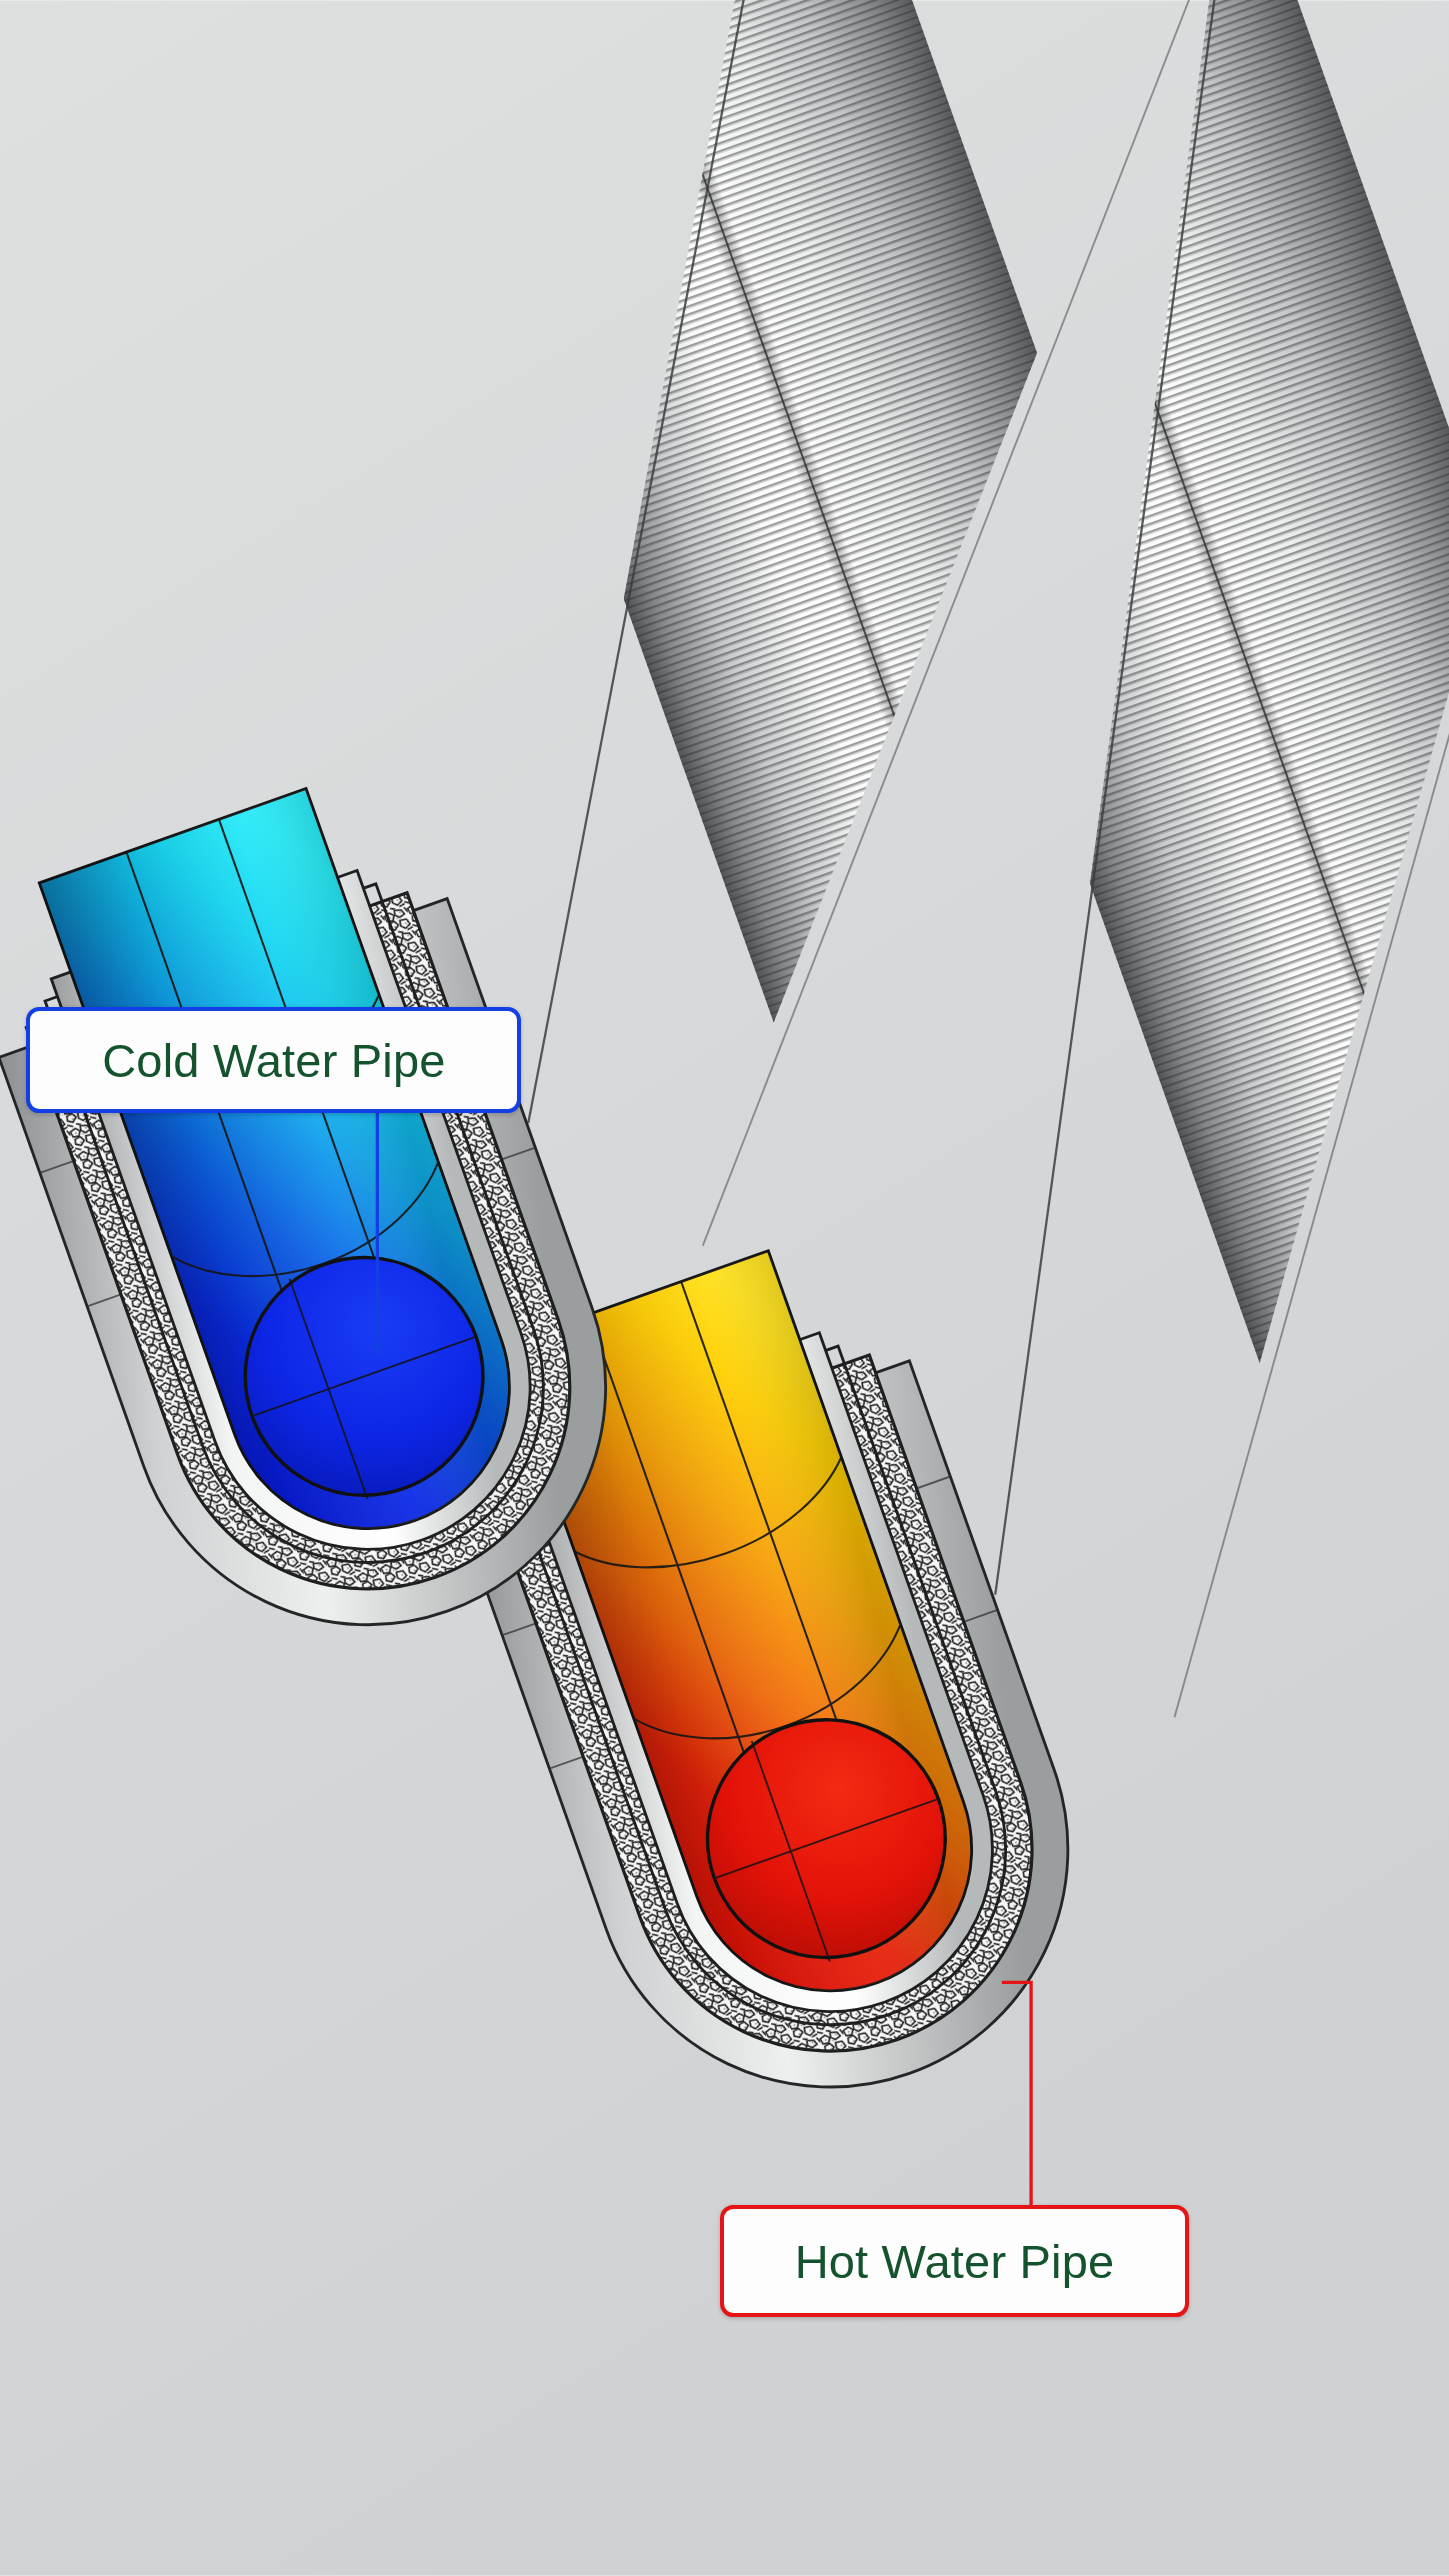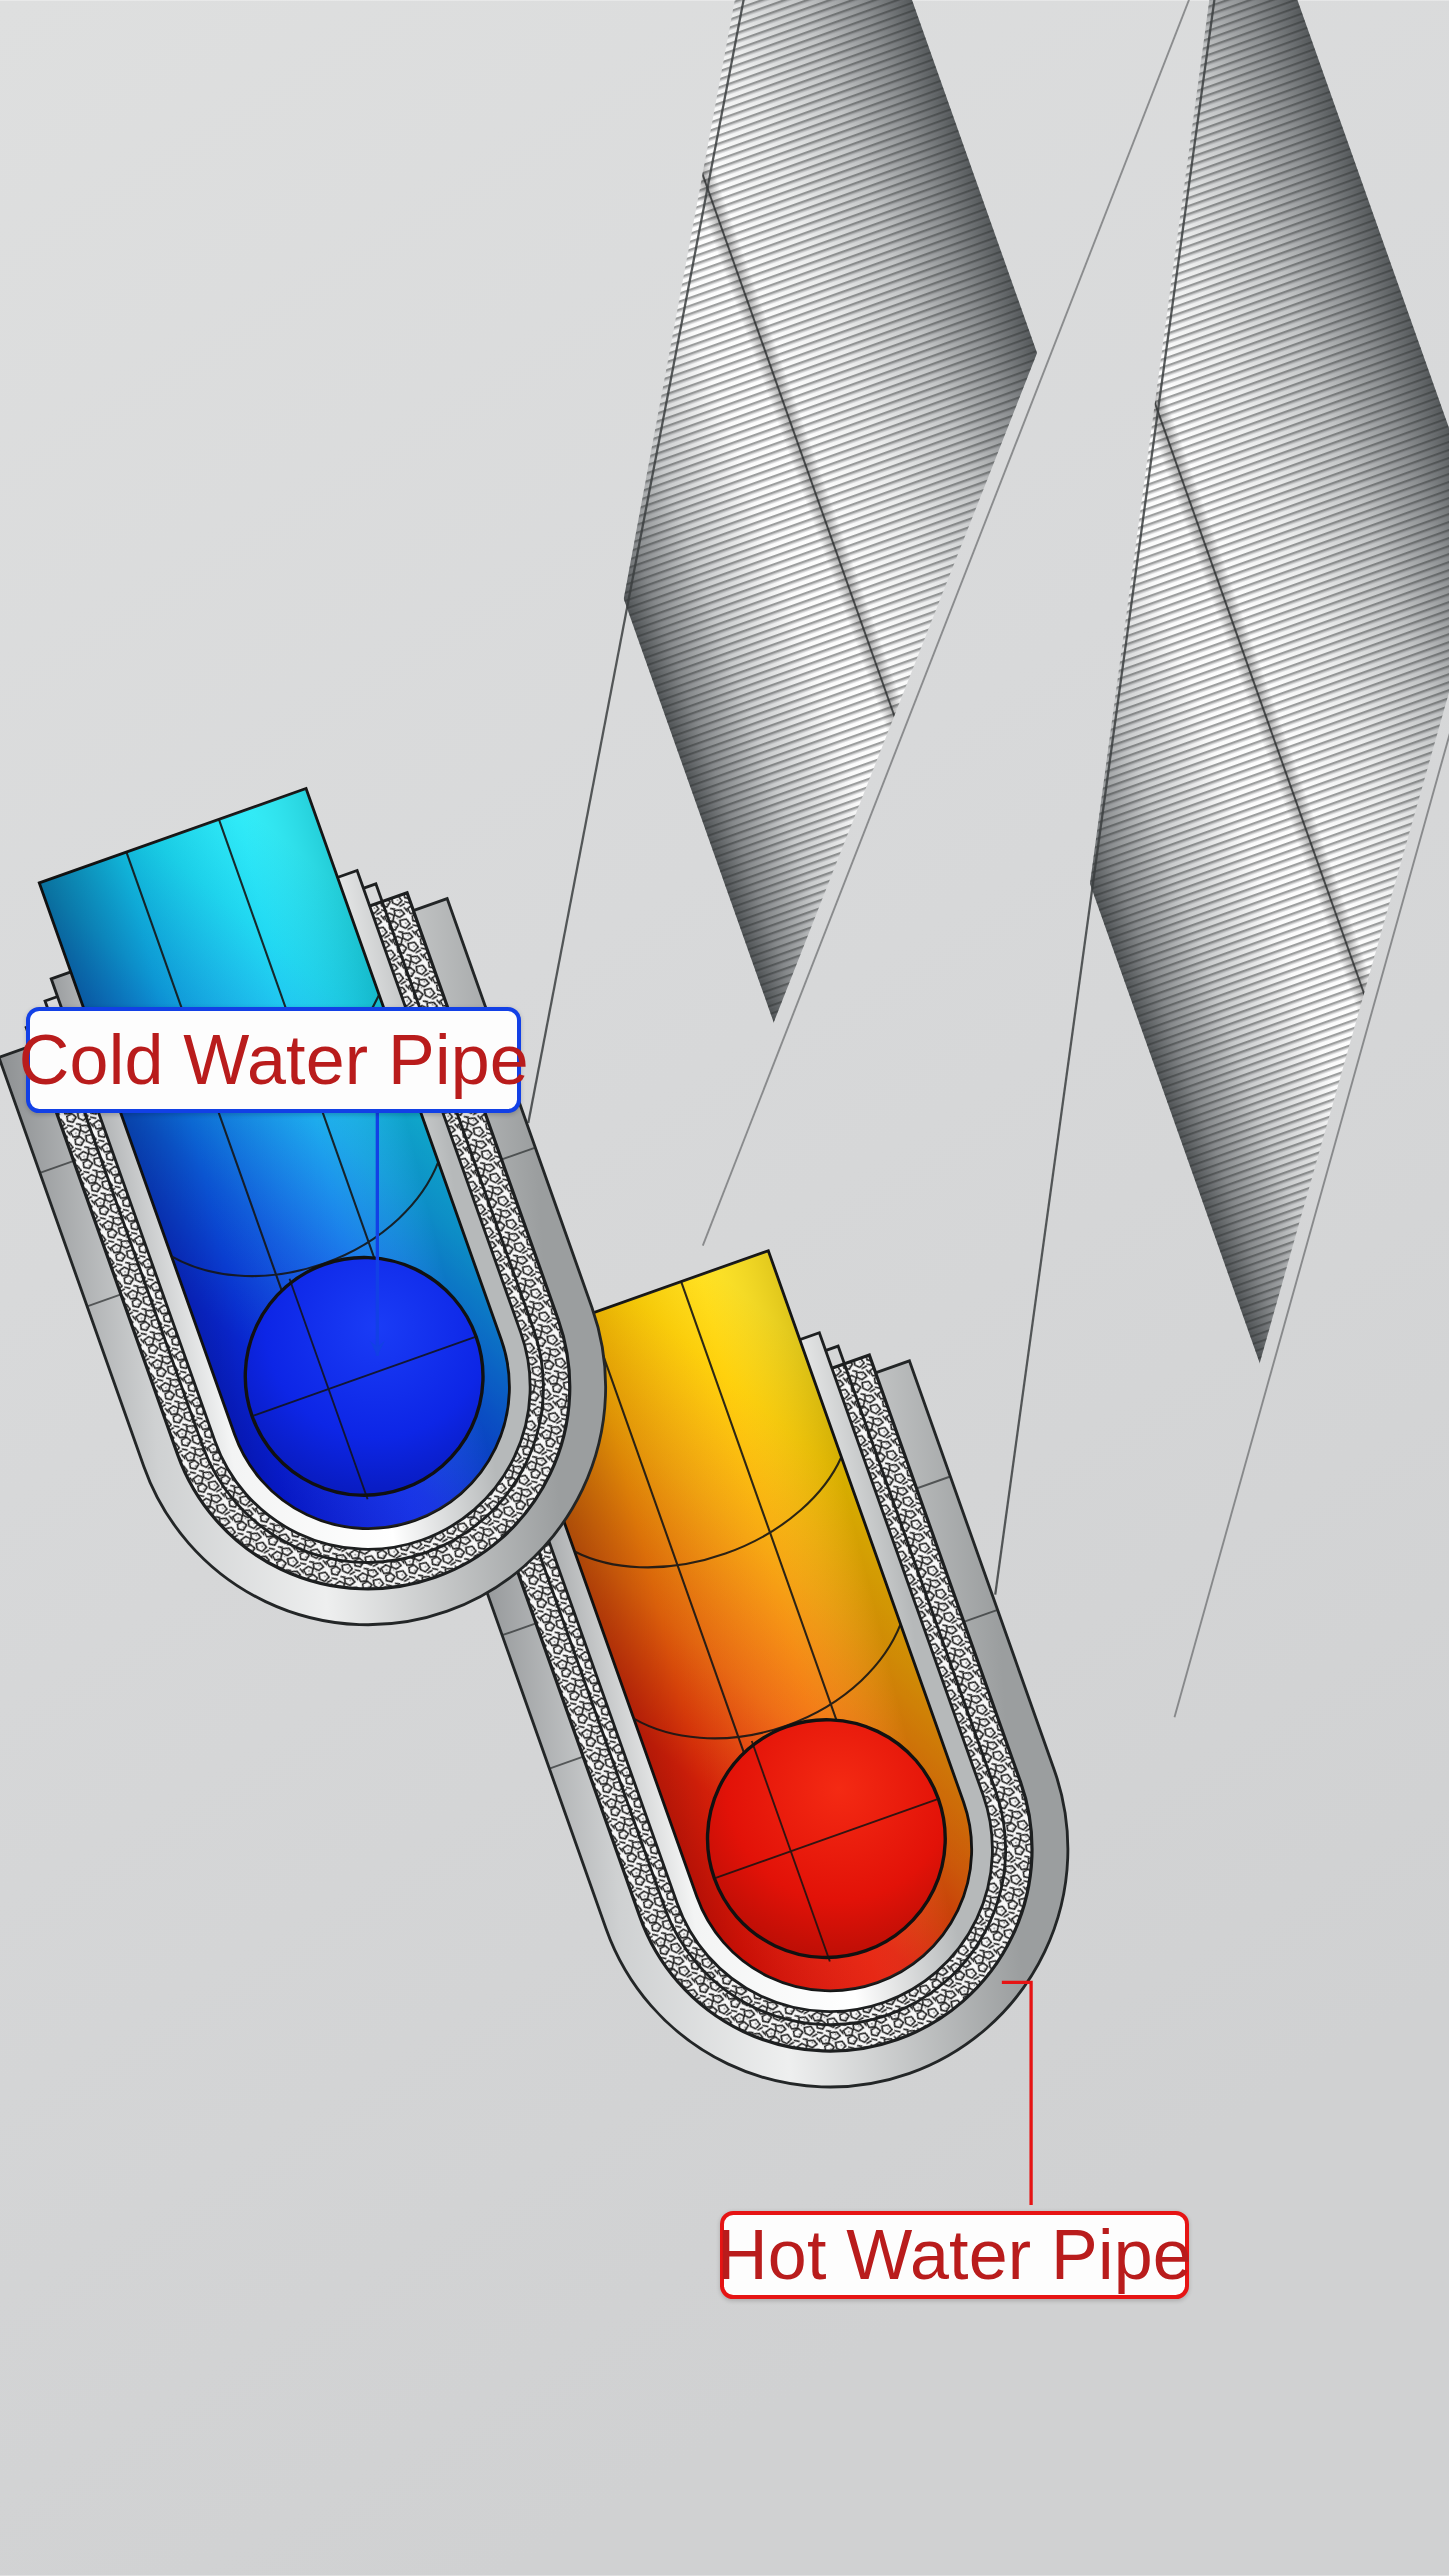--- a/index.html
+++ b/index.html
@@ -11,34 +11,33 @@
   
   .callout{
     position:absolute;
     background:#fdfdfd;
     border-radius:13.2px;
     display:flex;align-items:center;justify-content:center;
     box-shadow:0 1.9px 4.7px rgba(0,0,0,.18);
     box-sizing:border-box;
   }
   .callout span{
-    color:#b91c1c;
-    font-size:70px;
+    color:#14532d;
+    font-size:47px;
     line-height:1;
     letter-spacing:0.2px;
     white-space:nowrap;
   }
   #callout-cold{
     left:26.4px;top:1007px;width:495px;height:106px;
     border:4.7px solid #1240e6;
   }
   #callout-hot{
-    left:720px;top:2205px;width:469px;height:88px;
+    left:720px;top:2205px;width:469px;height:112px;
     border:4.7px solid #e61414;
-    margin-top:6px;
   }
 </style>
 </head>
 <body>
 
 <div id="stage">
 
   <svg id="scene" viewBox="0 0 1536 2730">
     <defs>
 

